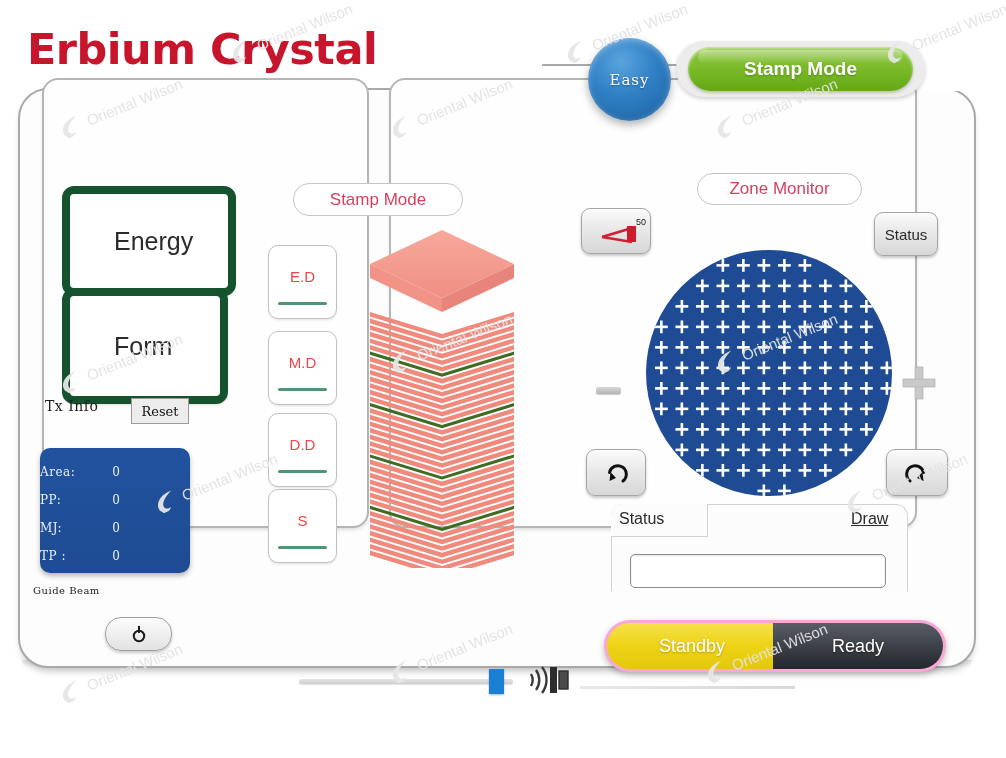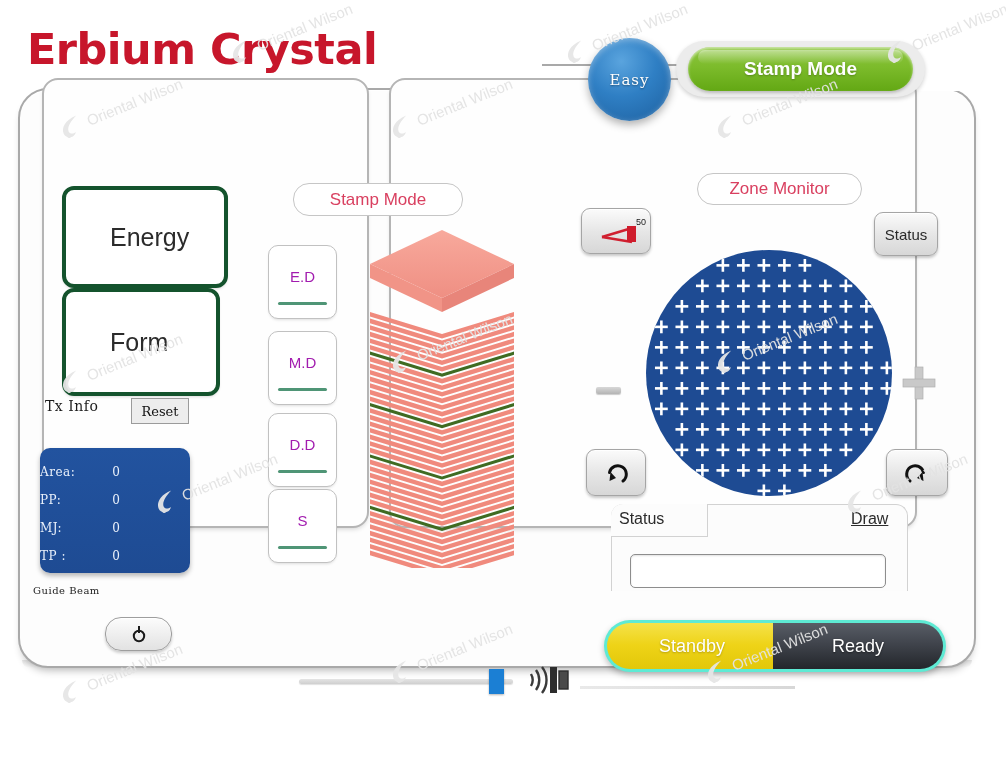--- a/index.html
+++ b/index.html
@@ -86,21 +86,21 @@
   .chip{
     position:absolute;border:1.5px solid #c6c6c6;border-radius:16px;background:#fff;
     display:flex;align-items:center;justify-content:center;
     color:#d94060;font-size:17px;z-index:14;
   }
   #chip-stamp{left:293px;top:183px;width:168px;height:31px;}
   #chip-zone{left:697px;top:173px;width:163px;height:30px;}
 
   
   .card{
-    position:absolute;border:4px solid #14532d;border-radius:12px;background:#fff;
+    position:absolute;border:8px solid #14532d;border-radius:12px;background:#fff;
     z-index:12;display:flex;align-items:center;
     box-shadow:0 2px 3px -1px rgba(0,0,0,.14);
   }
   .card span{font-size:25px;color:#2b2b2b;margin-left:44px;}
   #card-energy{left:62px;top:186px;width:158px;height:94px;}
   #card-form{left:62px;top:288px;width:150px;height:100px;}
 
   #tx-info{position:absolute;left:45px;top:398px;font-size:14px;color:#1c1c1c;z-index:14;
            font-family:"DejaVu Serif",serif;letter-spacing:.5px;}
   #reset-btn{
@@ -130,21 +130,21 @@
     box-shadow:0 2px 3px rgba(0,0,0,.2), inset 0 1px 0 #fff;
     display:flex;align-items:center;justify-content:center;
   }
 
   
   .mode-btn{
     position:absolute;left:268px;width:67px;height:72px;z-index:14;
     border:1.5px solid #c1c1c1;border-radius:10px;background:#fff;
     box-shadow:0 2px 3px -1px rgba(0,0,0,.13);
   }
-  .mode-btn .lbl{position:absolute;left:0;right:0;top:22px;text-align:center;font-size:15px;color:#a21caf;}
+  .mode-btn .lbl{position:absolute;left:0;right:0;top:22px;text-align:center;font-size:15px;color:#ef4444;}
   .mode-btn .bar{position:absolute;left:9px;right:9px;bottom:13px;height:3px;background:#4f9576;border-radius:2px;}
   #mode-ed{top:245px;} #mode-md{top:331px;} #mode-dd{top:413px;} #mode-s{top:489px;}
 
   
   #stack{position:absolute;left:368px;top:228px;width:148px;height:340px;z-index:13;}
 
   
   .gbtn{
     position:absolute;z-index:14;border:1px solid #a5a5a5;border-radius:9px;
     background:linear-gradient(180deg,#fbfbfb 0%,#e6e6e6 52%,#d7d7d7 100%);
@@ -180,21 +180,21 @@
     border-bottom:1.5px solid #d2d2d2;
   }
   #status-input{
     position:absolute;left:630px;top:554px;width:250px;height:30px;z-index:16;
     border:1.5px solid #8d8d8d;border-radius:5px;background:#fff;
     box-shadow:inset 0 1px 2px rgba(0,0,0,.12);
   }
 
   
   #sr-wrap{position:absolute;left:604px;top:620px;width:342px;height:52px;z-index:33;
-           border-radius:26px;background:#5eead4;box-shadow:0 3px 6px rgba(0,0,0,.25);}
+           border-radius:26px;background:#f9a8d4;box-shadow:0 3px 6px rgba(0,0,0,.25);}
   #standby-btn{
     position:absolute;left:3px;top:3px;width:170px;height:46px;
     border-top-left-radius:23px;border-bottom-left-radius:23px;
     background:linear-gradient(180deg,#f5e24a 0%,#eed317 48%,#e2c70a 100%);
     display:flex;align-items:center;justify-content:center;
   }
   #standby-btn span{color:#fff;font-size:18px;text-shadow:0 1px 2px rgba(0,0,0,.25);}
   #ready-btn{
     position:absolute;right:3px;top:3px;width:170px;height:46px;
     border-top-right-radius:23px;border-bottom-right-radius:23px;

